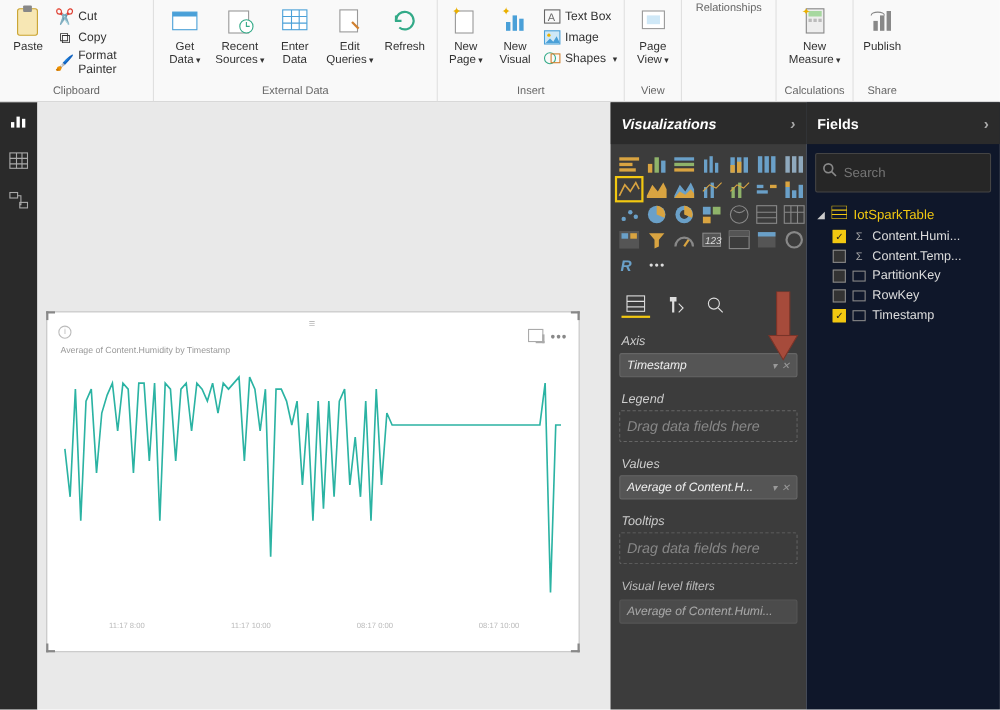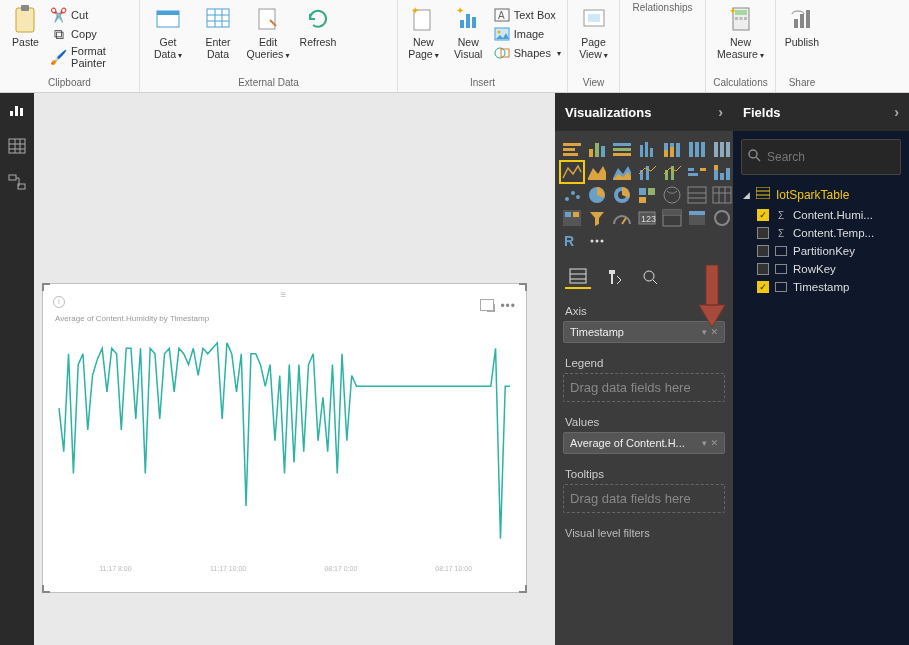--- a/index.html
+++ b/index.html
@@ -39,21 +39,21 @@
   .visual-corner.br::before { right: 0; bottom: 0; } .visual-corner.br::after { right: 0; bottom: 0; }
   .grip { position: absolute; left: 50%; top: 5px; transform: translateX(-50%); color: #bbb; font-size: 10px; letter-spacing: 2px; cursor: move; }
   .chart-title { position: absolute; left: 12px; top: 30px; font-size: 8px; color: #999; }
   .info-icon-sm { position: absolute; left: 10px; top: 12px; width: 12px; height: 12px; border: 1px solid #bbb; border-radius: 50%; color: #bbb; font-size: 8px; text-align: center; line-height: 10px; }
   .focus-icon { position: absolute; right: 32px; top: 15px; width: 14px; height: 12px; border: 1px solid #aaa; }
   .focus-icon::after { content: ""; position: absolute; right: -2px; bottom: -2px; width: 6px; height: 6px; border-right: 2px solid #aaa; border-bottom: 2px solid #aaa; }
   .more-icon { position: absolute; right: 10px; top: 15px; color: #888; font-size: 12px; letter-spacing: 1px; cursor: pointer; }
   .chart-svg { position: absolute; left: 10px; top: 42px; right: 10px; bottom: 15px; }
 
   
-  .viz-panel { position: absolute; right: 176px; top: 93px; width: 178px; bottom: 0; background: #3c3c3c; color: #ddd; display: flex; flex-direction: column; overflow: hidden; }
+  .viz-panel { position: absolute; right: 176px; top: 93px; width: 178px; bottom: 0; background: #3c3c3c; color: #ddd; display: flex; flex-direction: column; overflow: hidden; font-style: italic; }
   .fields-panel { position: absolute; right: 0; top: 93px; width: 176px; bottom: 0; background: #0f172a; color: #ddd; display: flex; flex-direction: column; }
   .panel-header { height: 38px; background: #2b2b2b; display: flex; align-items: center; justify-content: space-between; padding: 0 10px; font-size: 13px; font-weight: 600; color: #fff; }
   .panel-header .chev { font-size: 14px; color: #aaa; }
 
   .viz-gallery { padding: 8px 6px; display: grid; grid-template-columns: repeat(7, 22px); gap: 3px; }
   .viz-icon { width: 22px; height: 20px; display: flex; justify-content: center; cursor: pointer; }
   .viz-icon.selected { outline: 2px solid #f2c811; }
 
   .field-tabs { display: flex; gap: 10px; padding: 6px 10px 10px 10px; }
   .field-tab { width: 26px; height: 24px; display: flex; align-items: center; justify-content: center; cursor: pointer; color: #ddd; }
@@ -114,20 +114,30 @@
   <div class="ribbon-group" style="width:258px">
     <div class="ribbon-group-body">
       <div class="big-btn">
           <span class="ico">
             <svg width="28" height="26">
               <rect x="3" y="5" width="22" height="16" fill="#fff" stroke="#4aa0d8"></rect>
               <rect x="3" y="5" width="22" height="4" fill="#4aa0d8"></rect>
             </svg>
           </span>
           <span class="caret">Get Data</span>
+        </div>
+      <div class="big-btn">
+          <span class="ico">
+            <svg width="28" height="26">
+              <rect x="4" y="4" width="18" height="20" fill="#fff" stroke="#999"></rect>
+              <circle cx="20" cy="18" r="6" fill="#fff" stroke="#3a8"></circle>
+              <path d="M20 14v4h3" stroke="#3a8" fill="none"></path>
+            </svg>
+          </span>
+          <span class="caret">Recent Sources</span>
         </div>
       <div class="big-btn">
           <span class="ico">
             <svg width="28" height="26">
               <rect x="3" y="3" width="22" height="18" fill="#fff" stroke="#4aa0d8"></rect>
               <line x1="3" y1="9" x2="25" y2="9" stroke="#4aa0d8"></line>
               <line x1="3" y1="15" x2="25" y2="15" stroke="#4aa0d8"></line>
               <line x1="11" y1="3" x2="11" y2="21" stroke="#4aa0d8"></line>
               <line x1="18" y1="3" x2="18" y2="21" stroke="#4aa0d8"></line>
             </svg>
@@ -570,20 +580,25 @@
           <span>▾</span>
           <span>✕</span>
         </span>
     </div>
   </div>
   <div class="well-section">
     <div class="well-label">Tooltips</div>
     <div class="dropzone">Drag data fields here</div>
   </div>
   <div class="filter-sub">Visual level filters</div>
+  <div class="well-section">
+    <div class="pill" style="opacity:.6">
+        <span>Average of Content.Humi...</span>
+      </div>
+  </div>
 
   <svg class="arrow-annot" viewBox="0 0 34 64">
     <rect x="11" y="0" width="12" height="40" fill="#a64b3b"></rect>
     <polygon points="4,40 30,40 17,62" fill="#a64b3b"></polygon>
     <rect x="11" y="0" width="12" height="40" fill="none" stroke="#7a3428"></rect>
     <polygon points="4,40 30,40 17,62" fill="none" stroke="#7a3428"></polygon>
   </svg>
 </div>
 
 <div class="fields-panel">

